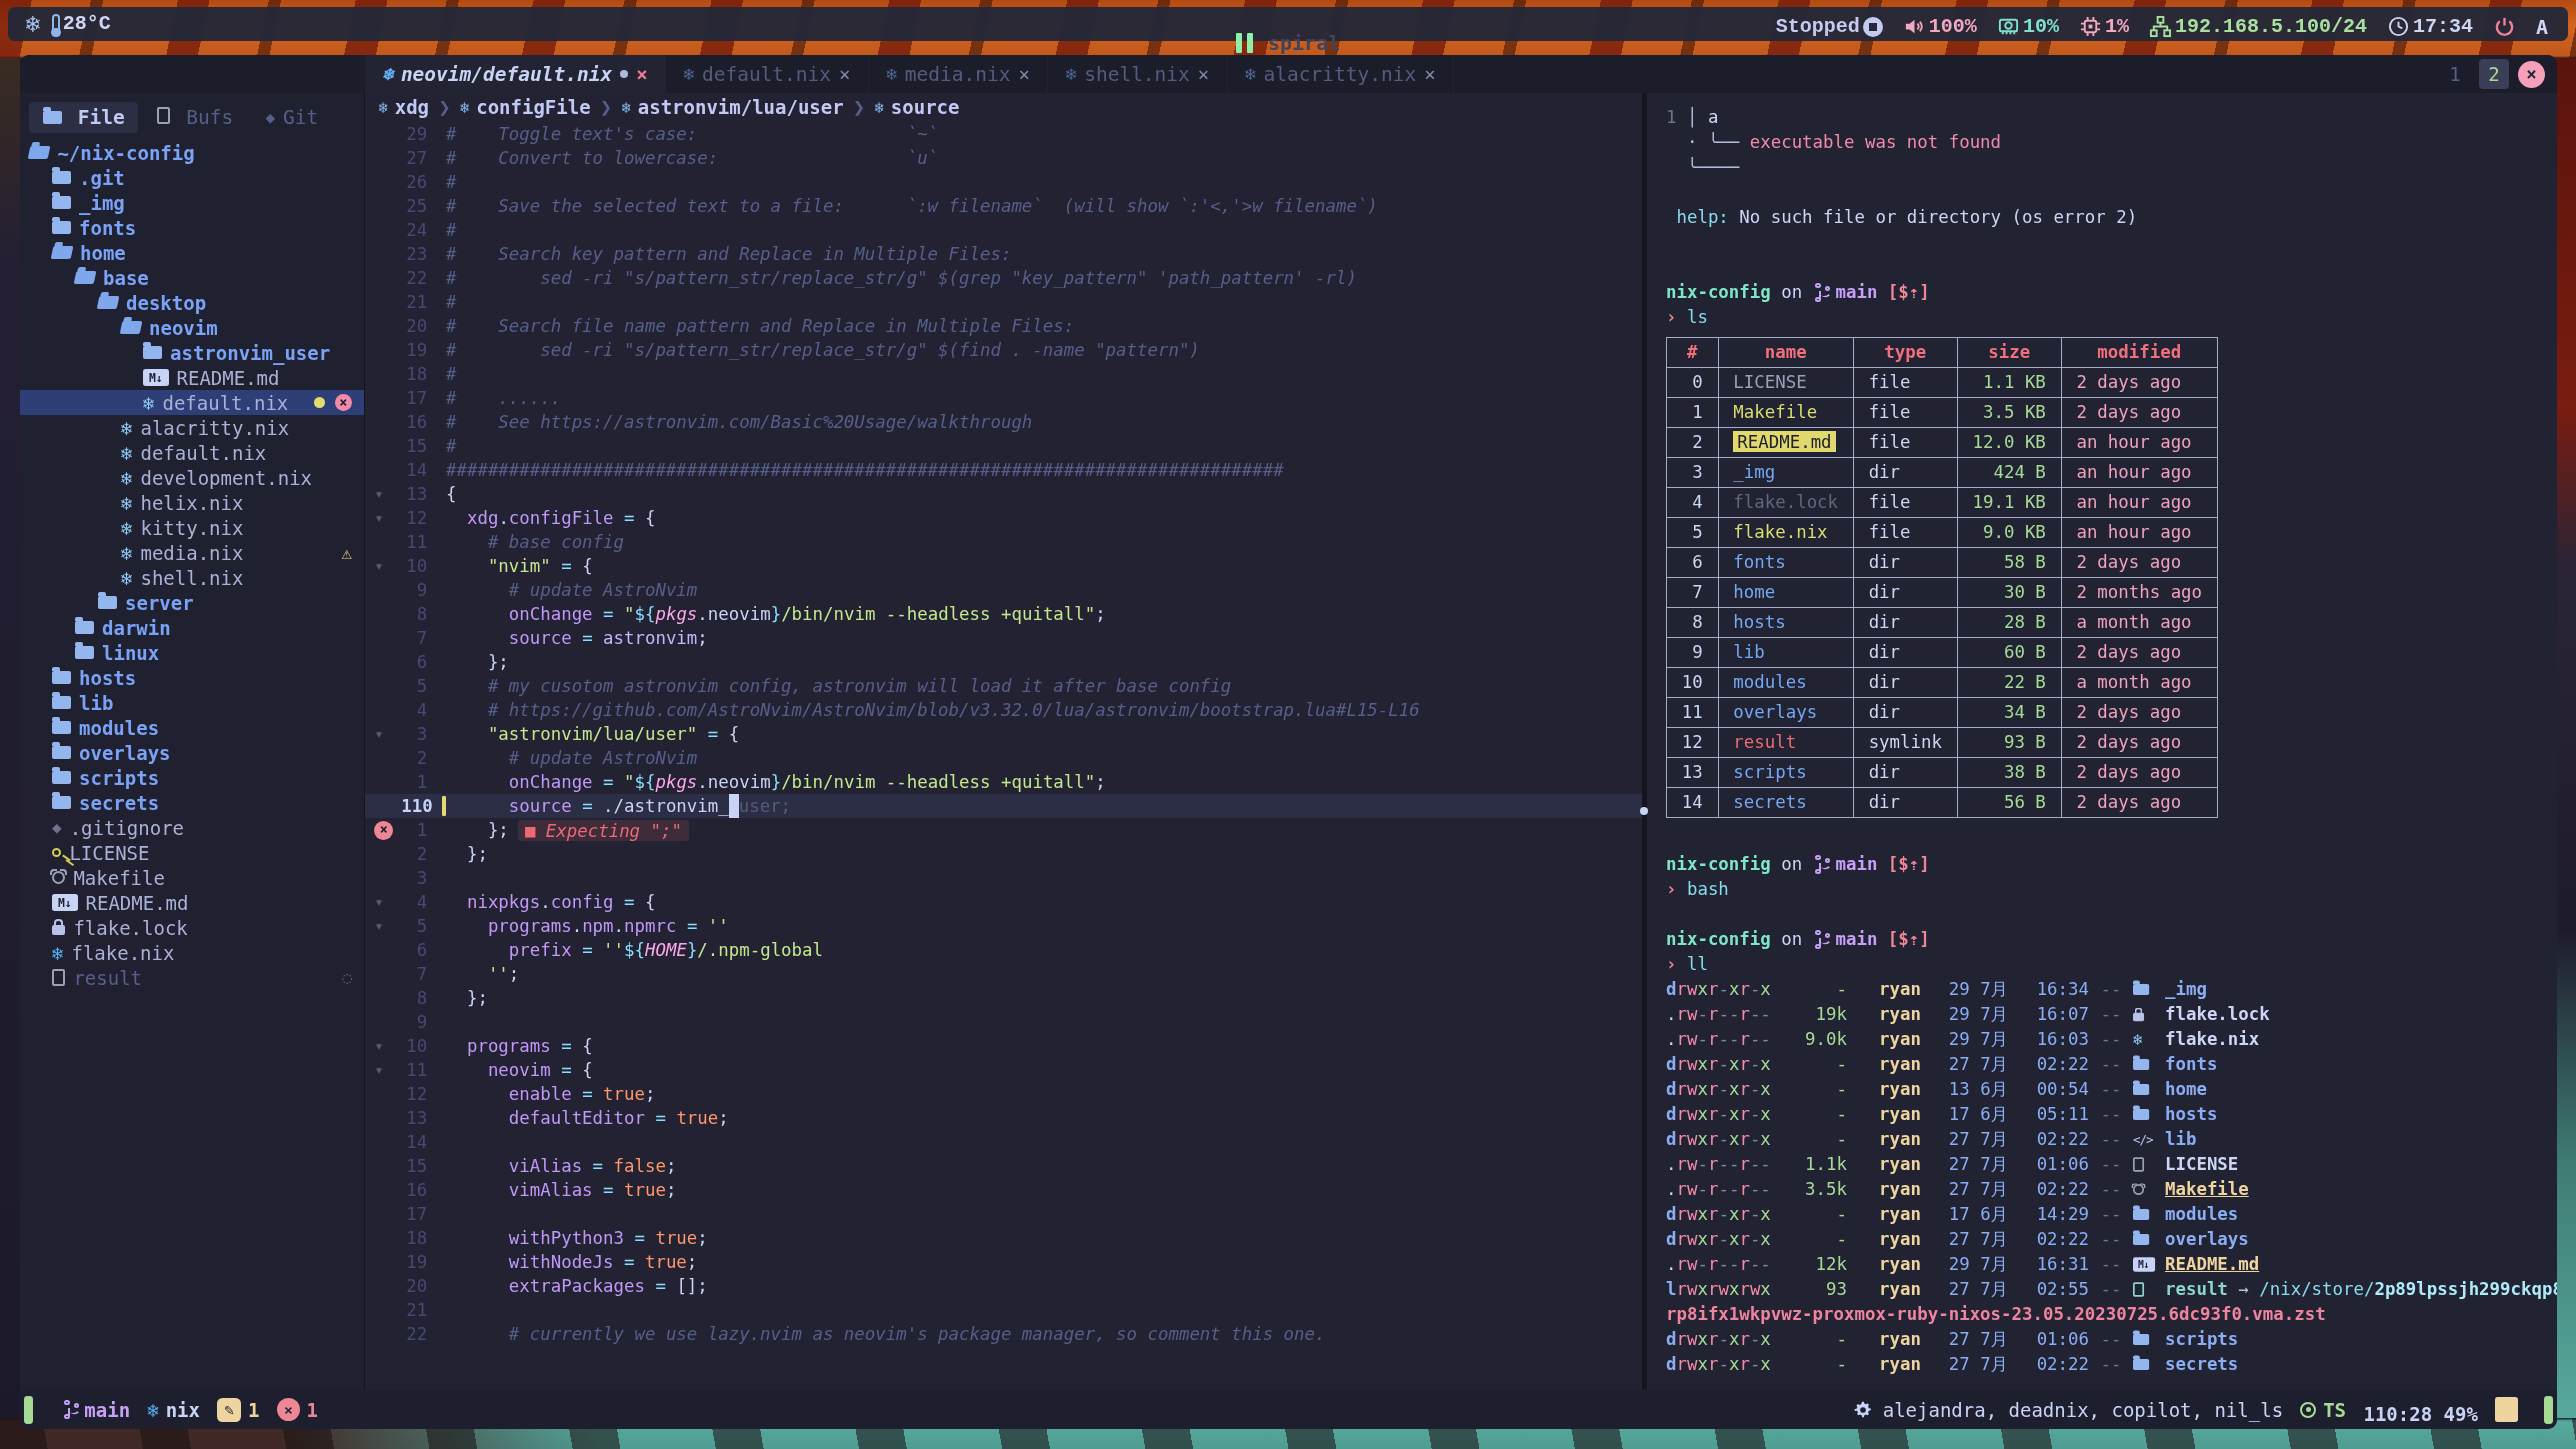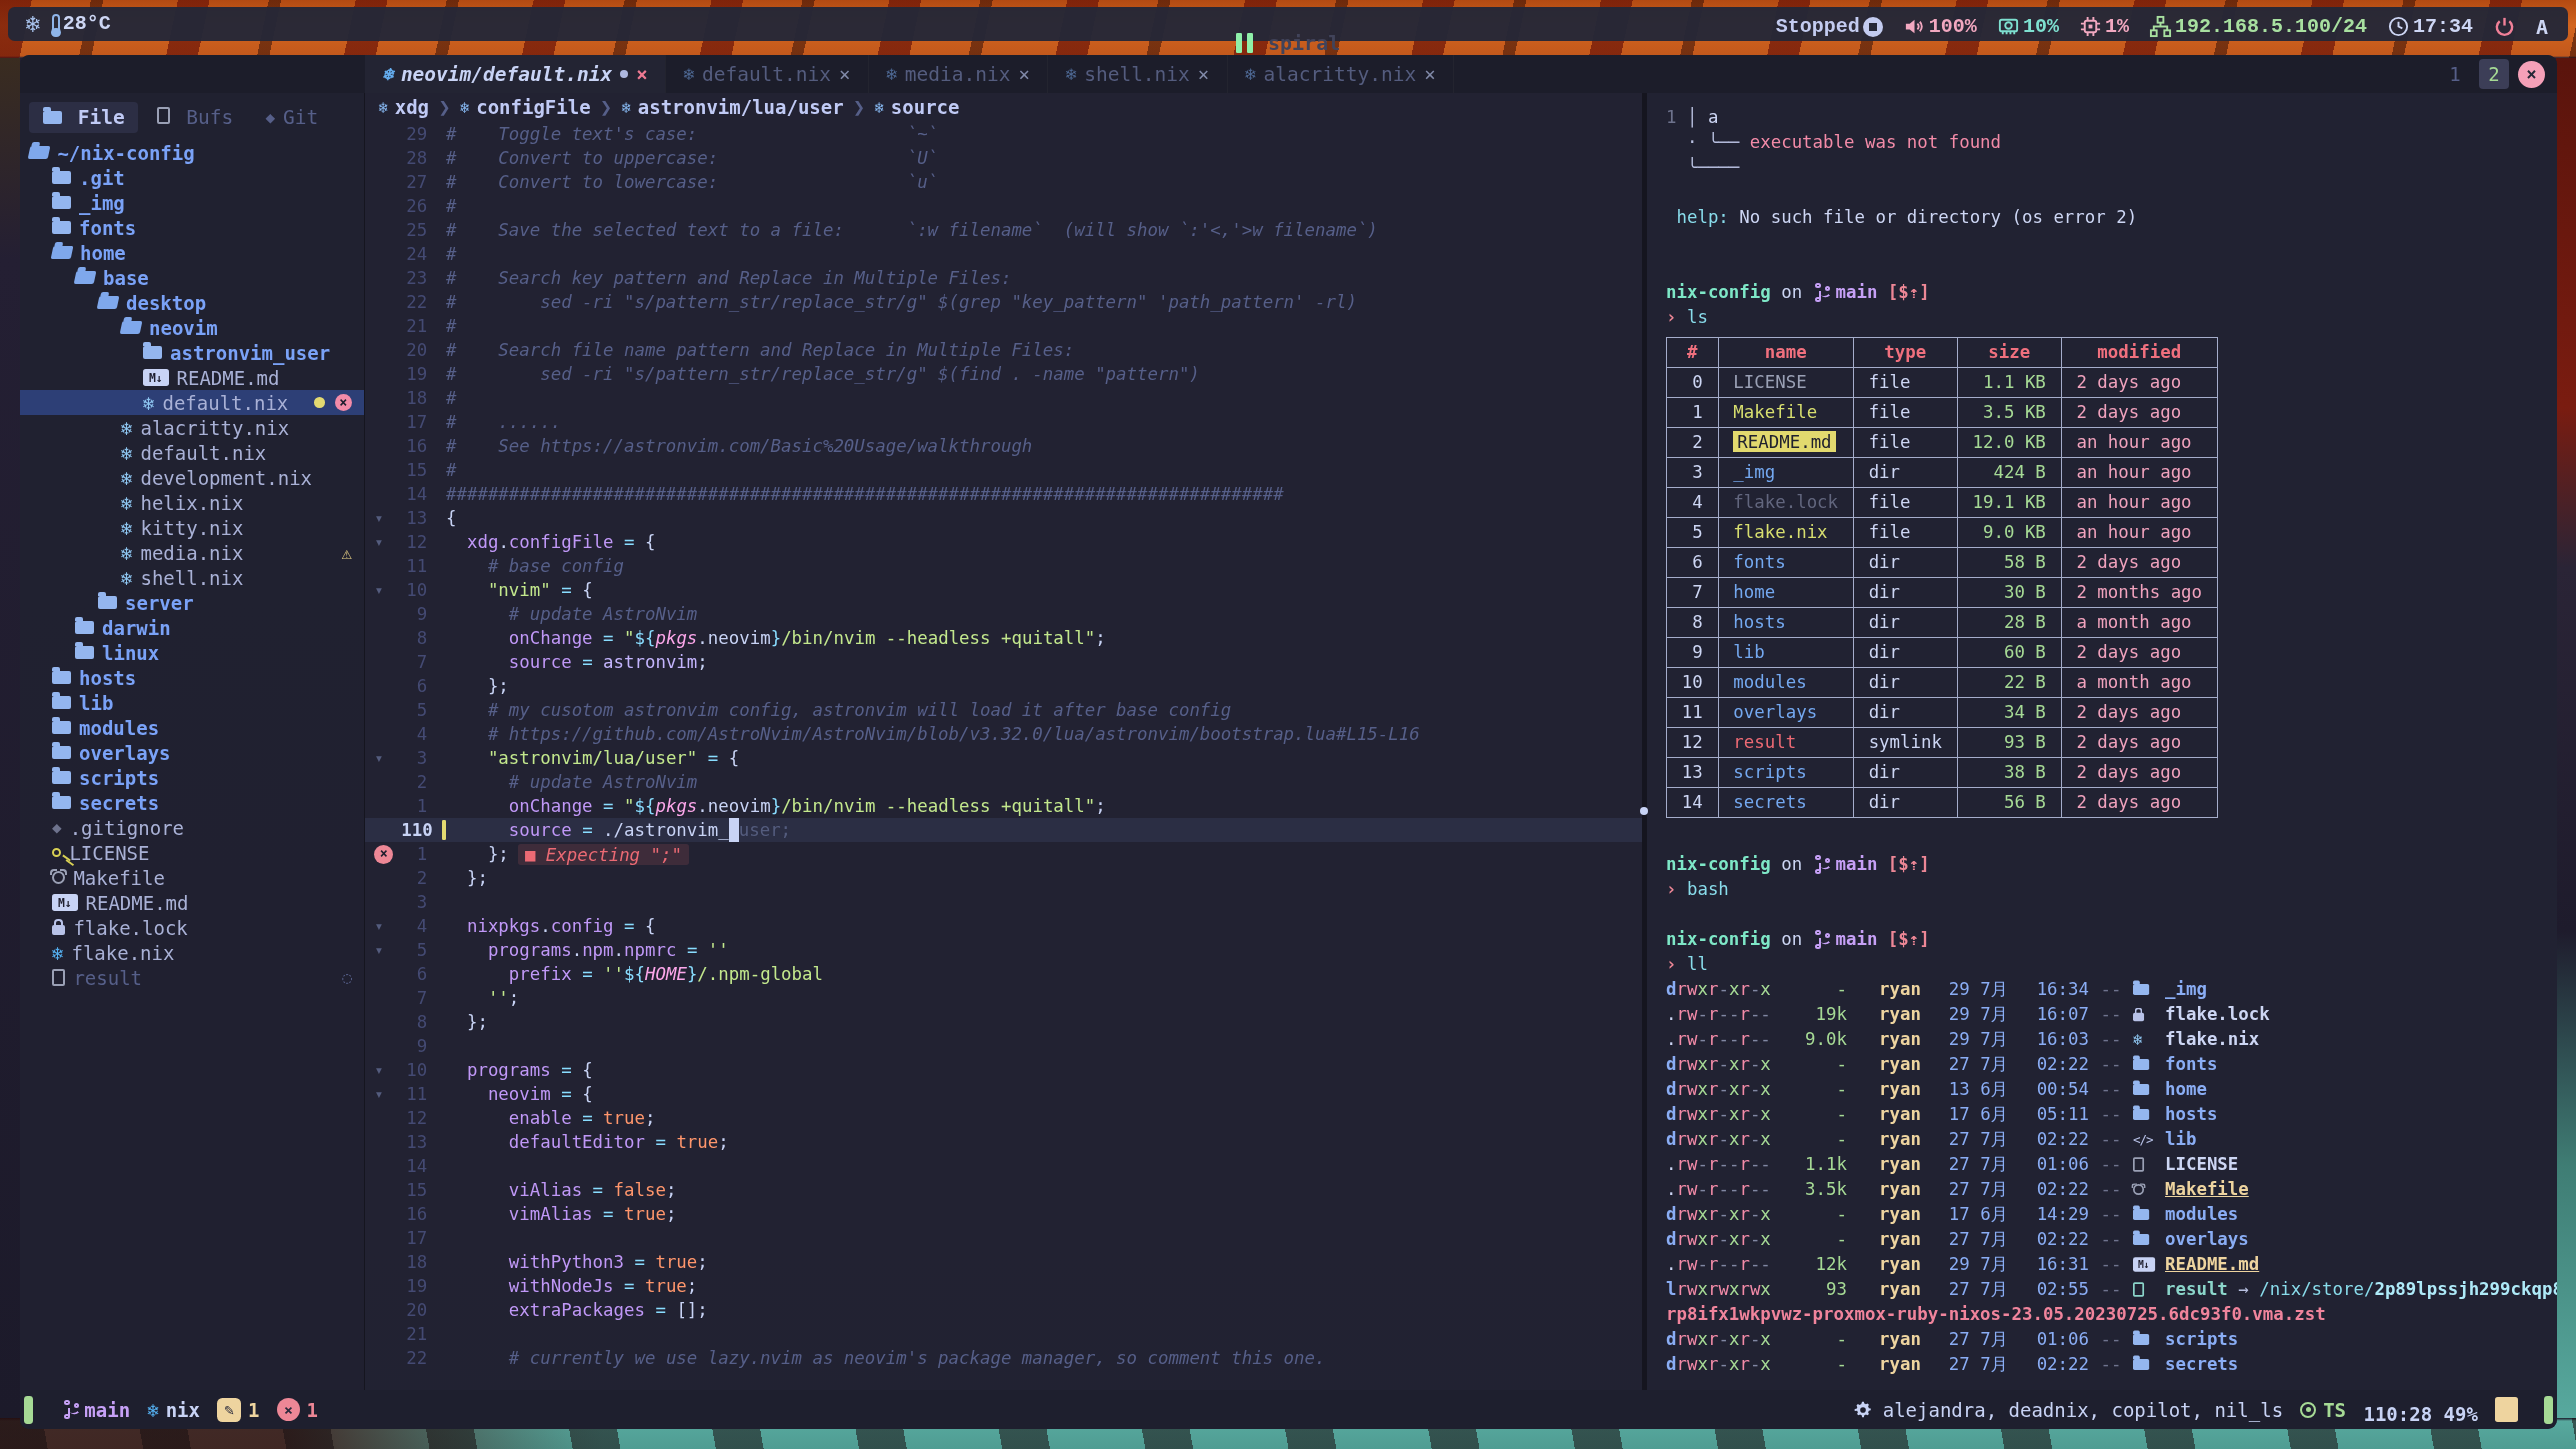--- a/index.html
+++ b/index.html
@@ -473,21 +473,20 @@
               <span>astronvim/lua/user</span>
             </span>
             <span class="bc-sep">❯</span>
             <span class="bc-seg">
               <span class="bc-ico">❄</span>
               <span>source</span>
             </span>
           </div>
         <div class="code" id="code">
             <div class="cl"><span class="gut"></span><span class="lnum">29</span><span class="marker"></span><span class="txt"><span class="t-c">#    Toggle text's case:                    `~`</span></span></div>
-            <div class="cl"><span class="gut"></span><span class="lnum">28</span><span class="marker"></span><span class="txt"><span class="t-c">#    Convert to uppercase:                  `U`</span></span></div>
             <div class="cl"><span class="gut"></span><span class="lnum">27</span><span class="marker"></span><span class="txt"><span class="t-c">#    Convert to lowercase:                  `u`</span></span></div>
             <div class="cl"><span class="gut"></span><span class="lnum">26</span><span class="marker"></span><span class="txt"><span class="t-c">#</span></span></div>
             <div class="cl"><span class="gut"></span><span class="lnum">25</span><span class="marker"></span><span class="txt"><span class="t-c">#    Save the selected text to a file:      `:w filename`  (will show `:'&lt;,'&gt;w filename`)</span></span></div>
             <div class="cl"><span class="gut"></span><span class="lnum">24</span><span class="marker"></span><span class="txt"><span class="t-c">#</span></span></div>
             <div class="cl"><span class="gut"></span><span class="lnum">23</span><span class="marker"></span><span class="txt"><span class="t-c">#    Search key pattern and Replace in Multiple Files:</span></span></div>
             <div class="cl"><span class="gut"></span><span class="lnum">22</span><span class="marker"></span><span class="txt"><span class="t-c">#        sed -ri "s/pattern_str/replace_str/g" $(grep "key_pattern" 'path_pattern' -rl)</span></span></div>
             <div class="cl"><span class="gut"></span><span class="lnum">21</span><span class="marker"></span><span class="txt"><span class="t-c">#</span></span></div>
             <div class="cl"><span class="gut"></span><span class="lnum">20</span><span class="marker"></span><span class="txt"><span class="t-c">#    Search file name pattern and Replace in Multiple Files:</span></span></div>
             <div class="cl"><span class="gut"></span><span class="lnum">19</span><span class="marker"></span><span class="txt"><span class="t-c">#        sed -ri "s/pattern_str/replace_str/g" $(find . -name "pattern")</span></span></div>
             <div class="cl"><span class="gut"></span><span class="lnum">18</span><span class="marker"></span><span class="txt"><span class="t-c">#</span></span></div>

